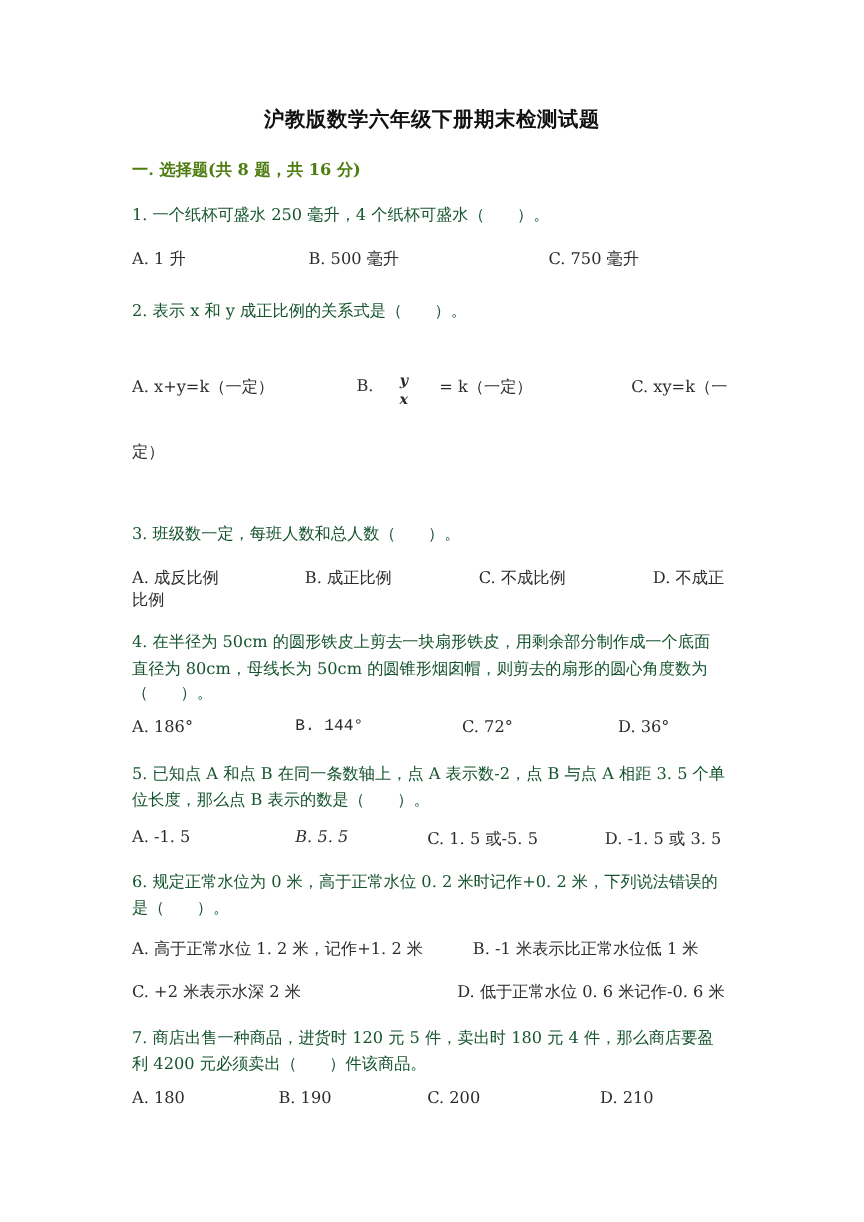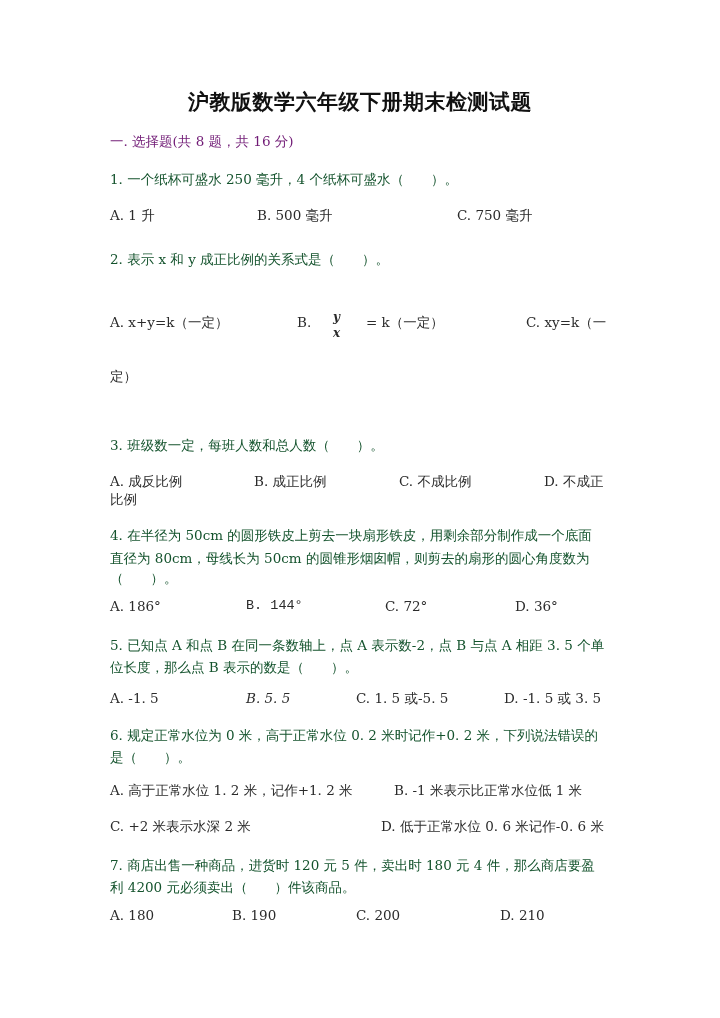--- a/index.html
+++ b/index.html
@@ -1,20 +1,20 @@
 <!DOCTYPE html>
 <html><head>
 <meta charset="utf-8">
 <style>
   html, body { margin: 0; padding: 0; background: #ffffff; }
   body { width: 720px; height: 1018px; position: relative; overflow: hidden;
          font-family: "DejaVu Serif", "Liberation Serif", serif; color: #2a2a2a; }
   .abs { position: absolute; white-space: nowrap; }
-  .title { left: 0; width: 720px; top: 88px; text-align: center; font-size: 21px; font-weight: bold; color: #111; letter-spacing: 0.5px; font-family: "DejaVu Sans", sans-serif; }
-  .section { left: 110px; top: 133px; font-size: 13.5px; font-weight: normal; color: #701a75; }
+  .title { left: 0; width: 720px; top: 88px; text-align: center; font-size: 17px; font-weight: bold; color: #111; letter-spacing: 0.5px; font-family: "DejaVu Sans", sans-serif; }
+  .section { left: 110px; top: 133px; font-size: 13.5px; font-weight: bold; color: #4d7c0f; }
   .q { left: 110px; font-size: 13.5px; line-height: 24px; color: #14532d; }
   .opt { font-size: 13.5px; color: #2b2b2b; }
   .frac { display: inline-flex; flex-direction: column; align-items: center; font-style: italic; font-weight: bold; font-size: 12px; line-height: 16px; }
 </style>
 </head>
 <body>
 
 <div class="abs title">沪教版数学六年级下册期末检测试题</div>
 <div class="abs section">一. 选择题(共 8 题，共 16 分)</div>
 

